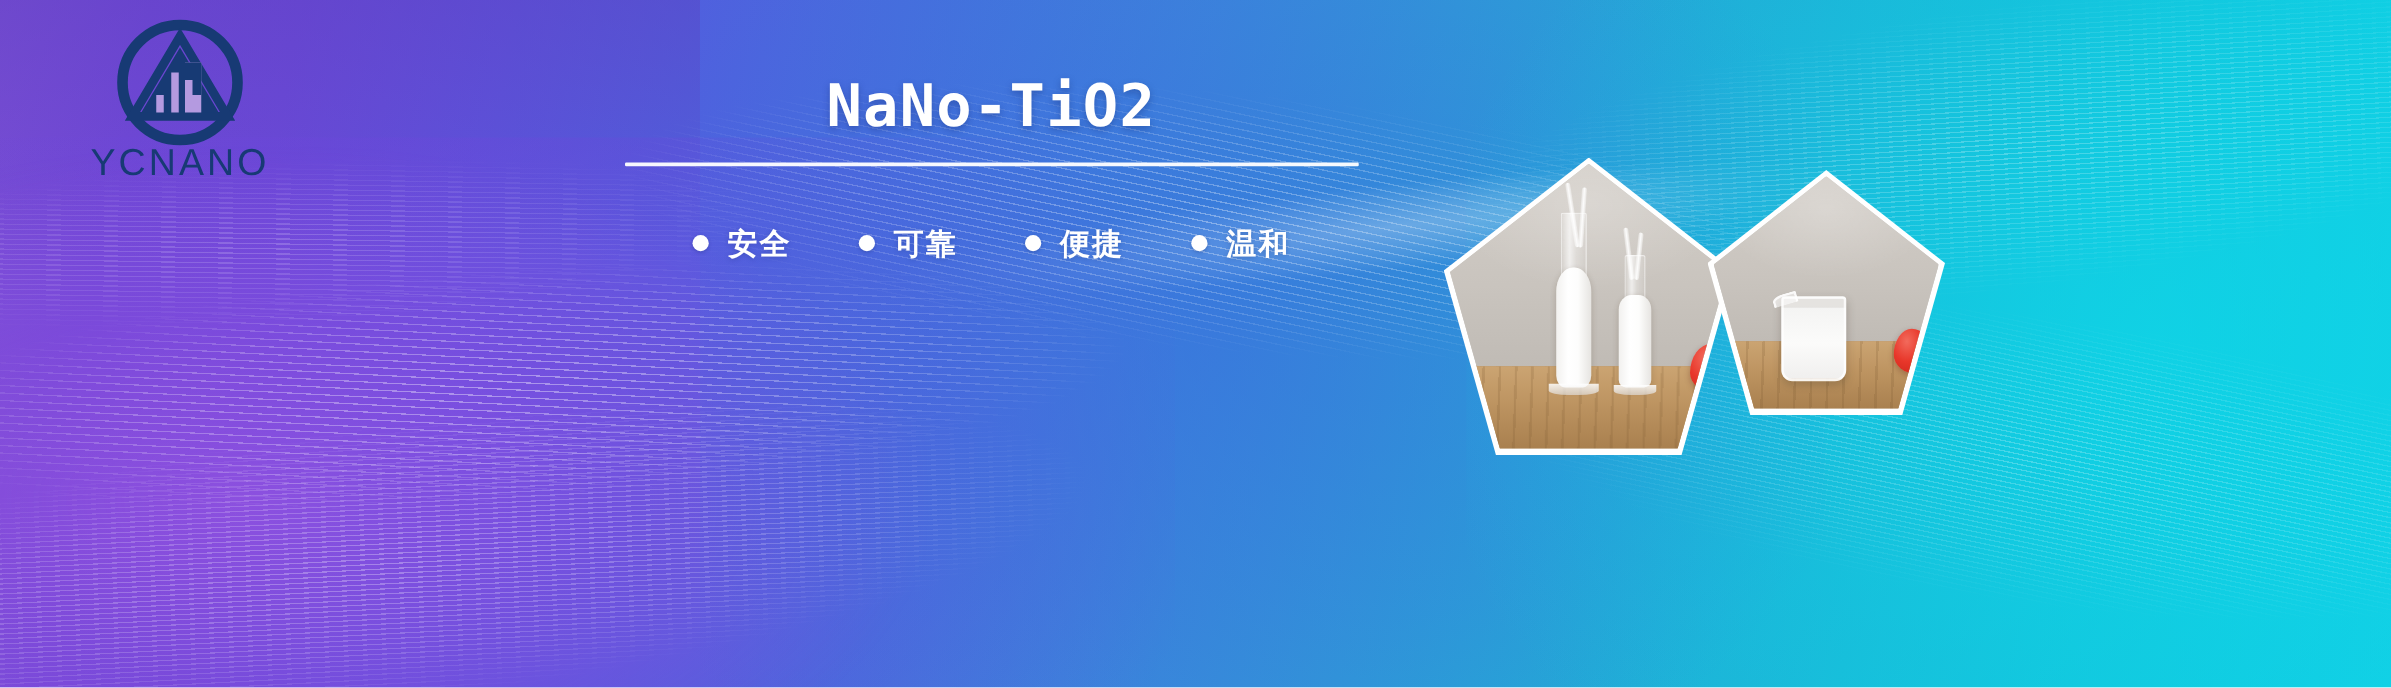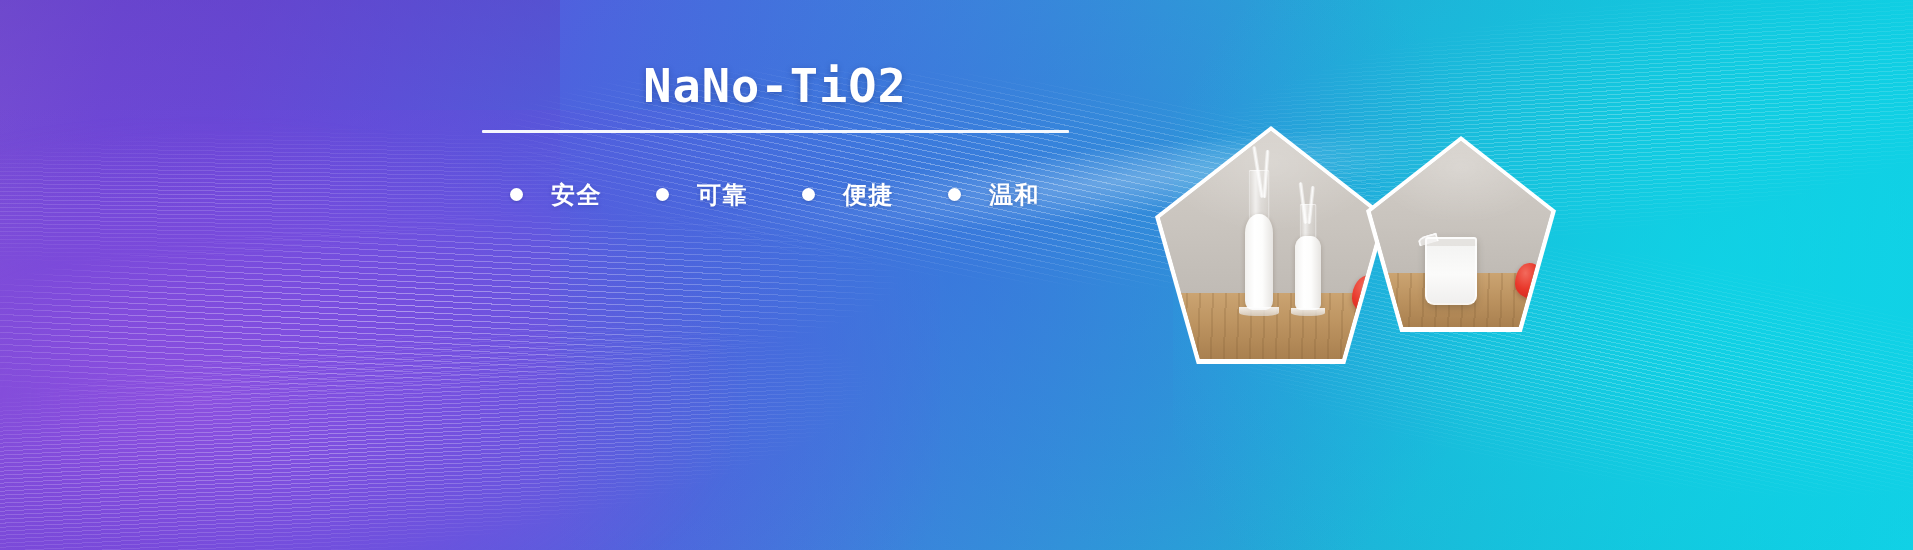--- a/index.html
+++ b/index.html
@@ -190,21 +190,21 @@
     font-size: 30px;
     font-weight: 400;
     letter-spacing: 2.5px;
     color: #173a74;
     line-height: 1;
   }
 
   
   #copy {
     position: absolute;
-    left: 420px;
+    left: 438px;
     top: 60px;
     width: 710px;
     text-align: center;
     z-index: 25;
   }
   #product-title {
     font-family: "DejaVu Sans Mono", "Liberation Mono", monospace;
     font-size: 47px;
     font-weight: 700;
     color: #ffffff;
@@ -236,21 +236,21 @@
   #features {
     margin-top: 46px;
     display: flex;
     justify-content: center;
     align-items: center;
     gap: 54px;
   }
   .feature {
     display: flex;
     align-items: center;
-    gap: 28px;
+    gap: 15px;
     white-space: nowrap;
   }
   .feature-dot {
     width: 13px; height: 13px;
     border-radius: 50%;
     background: #ffffff;
     flex: none;
     box-shadow: 0 1px 3px rgba(20,40,110,0.30);
   }
   .feature-label {
@@ -379,20 +379,35 @@
       <div class="wave-lines"></div>
     </div>
   <div class="wave" id="wave-right-top">
       <div class="wave-lines tight"></div>
     </div>
   <div class="wave" id="wave-right-bottom">
       <div class="wave-lines tight"></div>
     </div>
   <div class="wave" id="wave-swoosh"></div>
 
+  <div id="logo-block">
+    <svg id="logo-mark" width="104" height="104" viewBox="0 0 104 104">
+      <circle cx="52" cy="52" r="46" fill="none" stroke="#173a74" stroke-width="8.5"></circle>
+      <path d="M52 15 L90 79 L14 79 Z" fill="none" stroke="#173a74" stroke-width="7"></path>
+      <path d="M52 22 L84 76 L20 76 Z" fill="#173a74" opacity="0"></path>
+
+      <path d="M52 24 L83 76 L21 76 Z" fill="#173a74"></path>
+      <rect x="45" y="44" width="6" height="32" fill="#b49ae0"></rect>
+      <rect x="56" y="36" width="13" height="40" fill="#b49ae0"></rect>
+      <rect x="56" y="36" width="13" height="14" fill="#173a74"></rect>
+      <path d="M62 50 L69 50 L69 62 L62 62 Z" fill="#173a74"></path>
+      <rect x="33" y="62" width="6" height="14" fill="#b49ae0"></rect>
+    </svg>
+    <div id="logo-wordmark">YCNANO</div>
+  </div>
 
   <div id="copy">
 
     <div id="product-title">NaNo-TiO2</div>
 
     <div id="title-rule"></div>
 
     <div id="usage-lines">
     </div>
 

